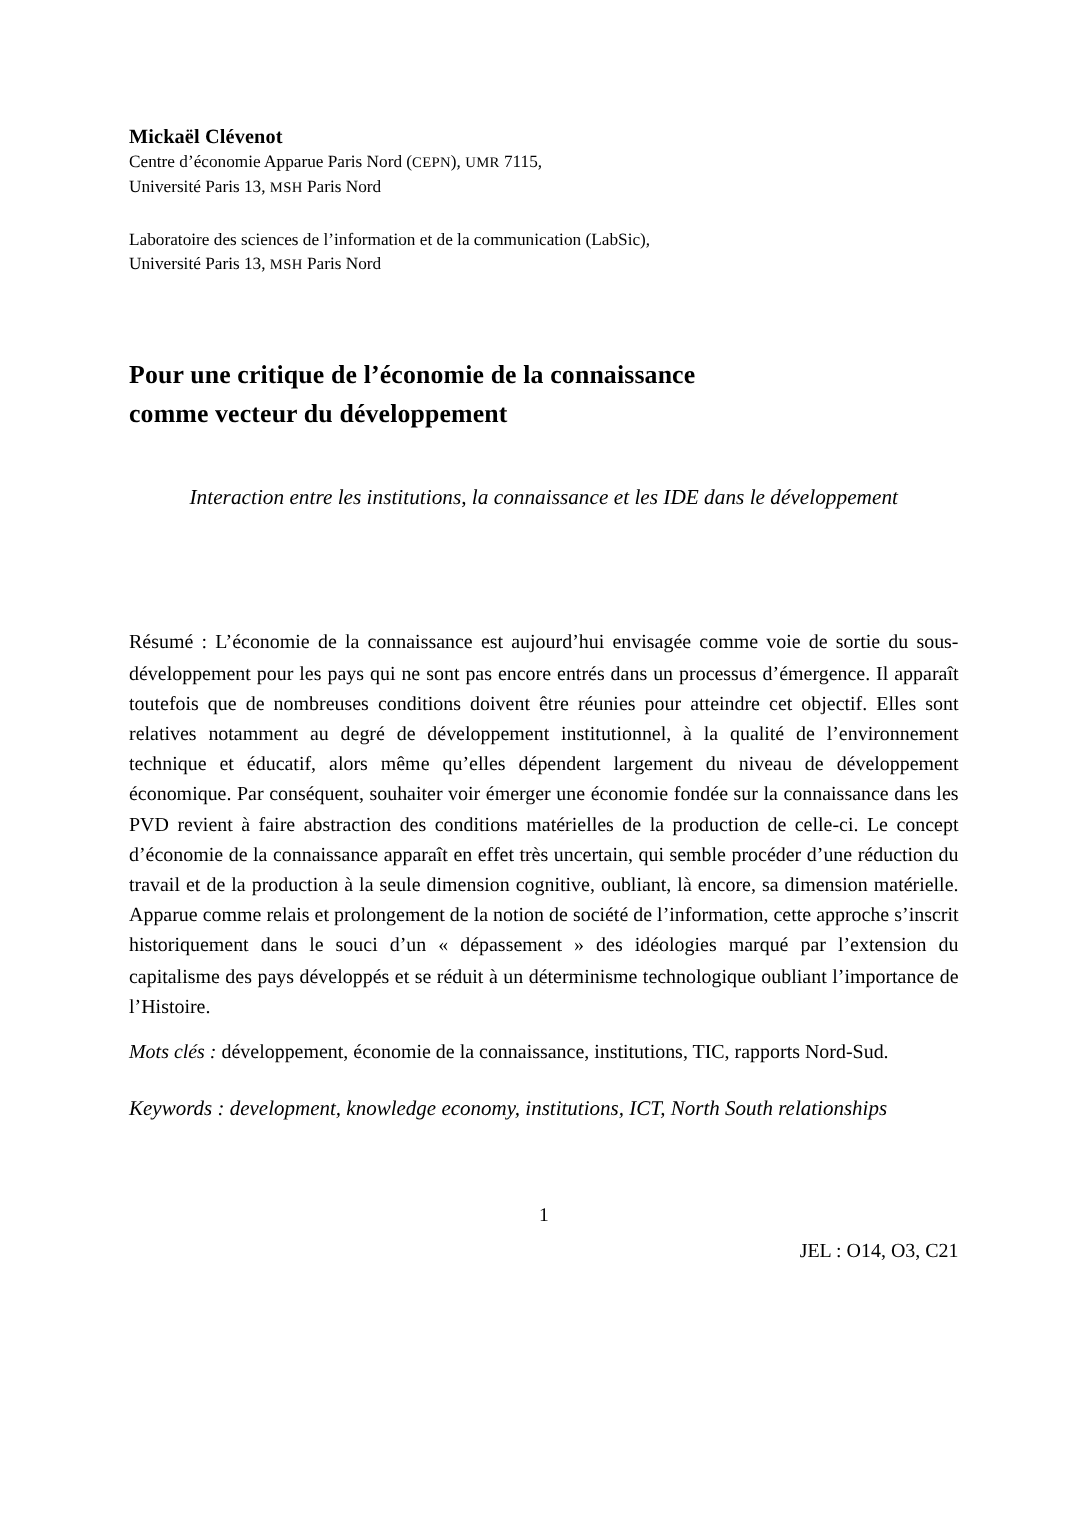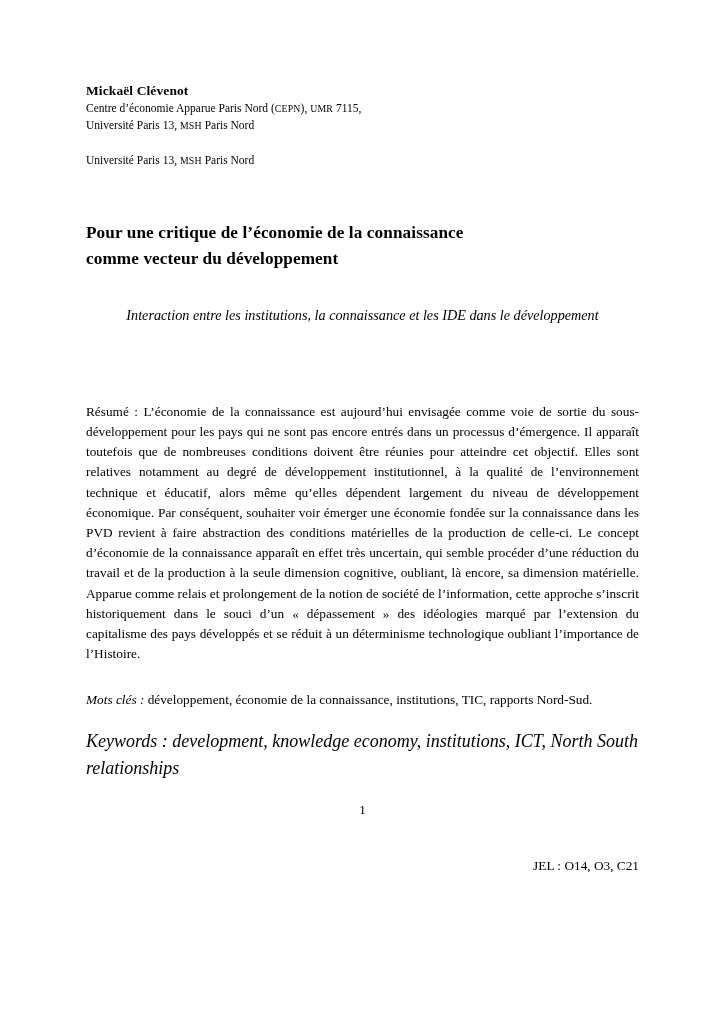--- a/index.html
+++ b/index.html
@@ -66,31 +66,31 @@
     margin-top: 76px;
     font-size: 13.3px;
     line-height: 1.52;
     text-align: justify;
     text-justify: inter-word;
   }
   .abstract .lead {
   }
 
   .keywords {
-    margin-top: 26px;
+    margin-top: 10px;
     font-size: 13.3px;
     line-height: 1.5;
     text-align: left;
   }
   .keywords .lead {
     font-style: italic;
   }
   .keywords-en {
     margin-top: 18px;
-    font-size: 18px;
+    font-size: 14px;
     font-style: italic;
     line-height: 1.5;
   }
 
   .jel {
     margin-top: 76px;
     text-align: right;
     font-size: 13.3px;
   }
 
@@ -109,20 +109,21 @@
 
 <div class="page">
 
   <div class="author-block">
     <div class="author-name">Mickaël Clévenot</div>
     <div class="author-affil"><span>Centre d’économie Apparue Paris Nord (</span><span class="smallcaps">CEPN</span><span>), </span><span class="smallcaps">UMR</span><span> 7115,</span></div>
     <div class="author-affil"><span>Université Paris 13, </span><span class="smallcaps">MSH</span><span> Paris Nord</span></div>
   </div>
 
   <div class="author-block">
+    <div class="author-affil">Laboratoire des sciences de l’information et de la communication (LabSic),</div>
     <div class="author-affil"><span>Université Paris 13, </span><span class="smallcaps">MSH</span><span> Paris Nord</span></div>
   </div>
 
   <div class="title-wrap">
     <div class="title-line">Pour une critique de l’économie de la connaissance</div>
     <div class="title-line">comme vecteur du développement</div>
   </div>
 
   <div class="subtitle">Interaction entre les institutions, la connaissance et les IDE dans le développement</div>
 

